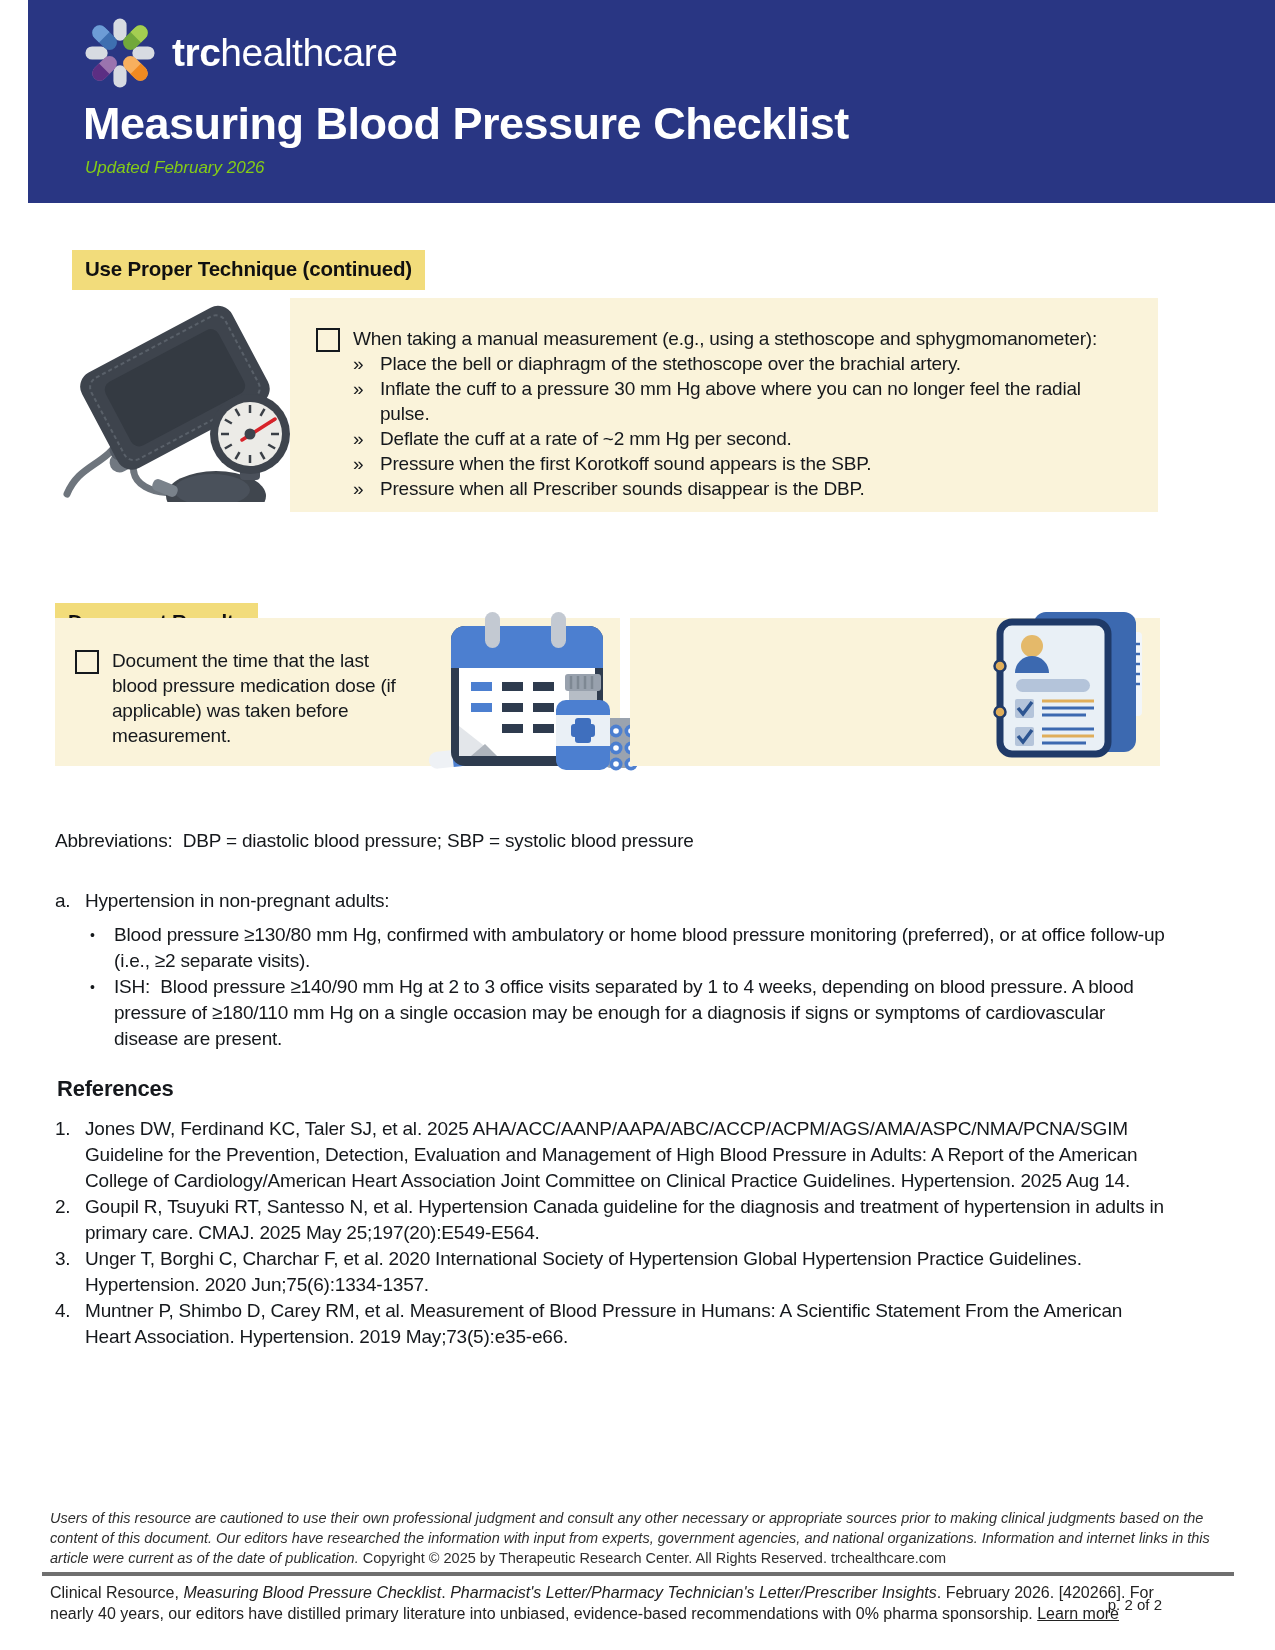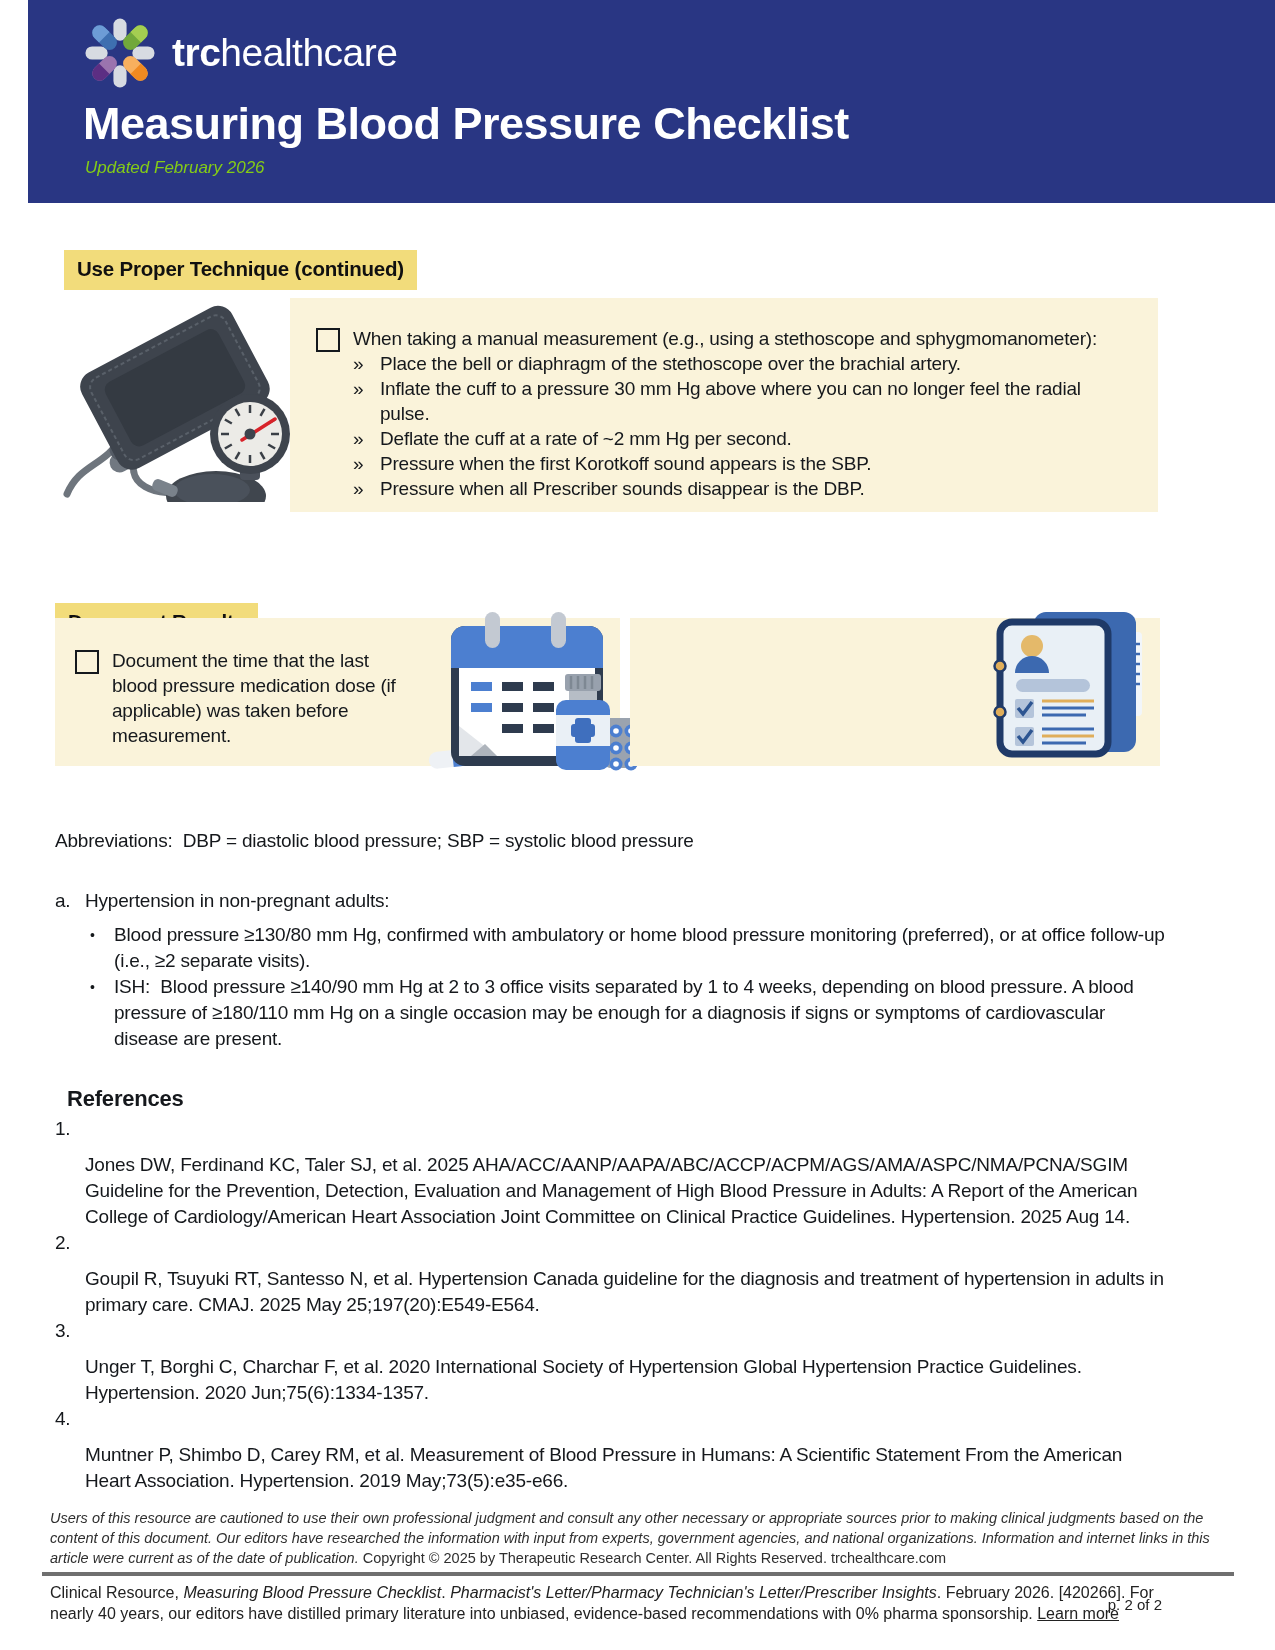--- a/index.html
+++ b/index.html
@@ -13,21 +13,21 @@
   .brand{position:absolute; left:55px; top:16px; display:flex; align-items:center;}
   .brand svg{display:block;}
   .brand-text{margin-left:15px; color:#ffffff; font-size:39px; letter-spacing:-0.5px;}
   .brand-text .b{font-weight:700;}
   .brand-text .l{font-weight:400;}
   .title{position:absolute; left:55px; top:98px; margin:0; color:#ffffff; font-size:45px; font-weight:700; letter-spacing:-0.5px;}
   .updated{position:absolute; left:57px; top:158px; color:#84cc16; font-size:17px; font-style:italic;}
   
   .highlight{position:absolute; display:inline-block; background:#f2dc7b; color:#101010;
     font-size:20.5px; font-weight:700; padding:7px 13px 9px 13px; letter-spacing:-0.2px;}
-  .h-technique{left:64px; top:233px;}
+  .h-technique{left:72px; top:233px;}
   .h-results{left:55px; top:586px;}
   
   .panel{position:absolute; background:#faf3da;}
   .panel1{left:290px; top:298px; width:868px; height:214px; padding:28px 26px; box-sizing:border-box;}
   .panel-left{left:55px; top:618px; width:565px; height:148px; padding:30px 0 0 20px; box-sizing:border-box;}
   .panel-right{left:630px; top:618px; width:530px; height:148px; padding:30px 0 0 30px; box-sizing:border-box;}
   .body-text{font-size:19px; line-height:25px; letter-spacing:-0.2px;}
   .chk-row{display:flex; align-items:flex-start;}
   .cbx{flex:none; width:20px; height:20px; border:2.5px solid #14181d; margin-top:2px; background:transparent;}
   .chk-content{margin-left:13px; flex:1;}
@@ -41,25 +41,25 @@
   .chart-art{position:absolute; left:352px; top:-12px;}
   
   .abbrev{position:absolute; left:55px; top:830px; font-size:19px; letter-spacing:-0.2px; white-space:pre-wrap;}
   .footnote{position:absolute; left:55px; top:888px; width:1110px; font-size:19px; line-height:26px; letter-spacing:-0.2px;}
   .fn-head{display:flex;}
   .fn-label{flex:none; width:30px;}
   .fn-bullets{margin:8px 0 0 35px;}
   .fn-bullet{display:flex;}
   .fn-dot{flex:none; width:24px; font-size:14px; line-height:26px;}
   .pre{white-space:pre-wrap;}
-  .refs-h{position:absolute; left:55px; top:1074px; margin:12px; font-size:22px; font-weight:700; letter-spacing:-0.2px;}
+  .refs-h{position:absolute; left:55px; top:1074px; margin:2px; font-size:22px; font-weight:700; letter-spacing:-0.2px;}
   .refs{position:absolute; left:55px; top:1116px; width:1110px; font-size:19px; line-height:26px; letter-spacing:-0.2px;}
   .ref-item{display:flex;}
   .ref-num{flex:none; width:30px;}
-  .ref-text{flex:1;margin-top:36px;}
+  .ref-text{flex:1;}
   
   .disclaimer{position:absolute; left:50px; top:1508px; width:1185px; font-size:14.5px; line-height:20px; color:#2f2f2f;}
   .it{font-style:italic;}
   .rule{position:absolute; left:42px; top:1572px; width:1192px; height:4px; background:#6f6f6f;}
   .citation{position:absolute; left:50px; top:1582px; width:1150px; font-size:16px; line-height:21px; color:#222;}
   .learn-more{color:#222; text-decoration:underline; cursor:pointer;}
   .pagenum{position:absolute; right:113px; top:1596px; font-size:15px; color:#222;}
 </style>
 </head>
 <body>

